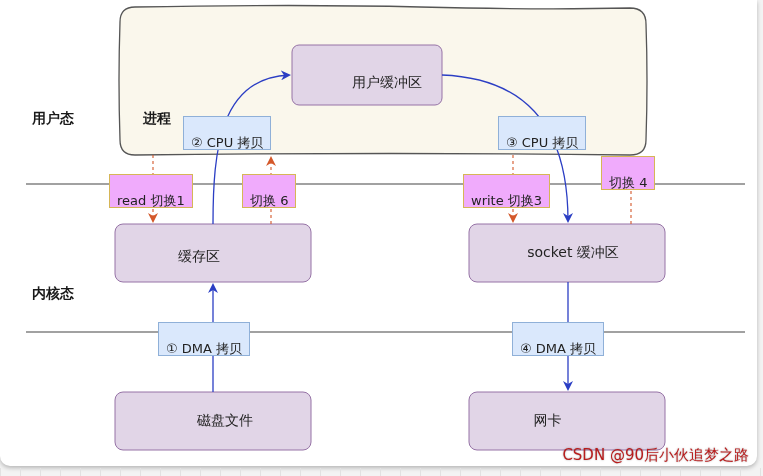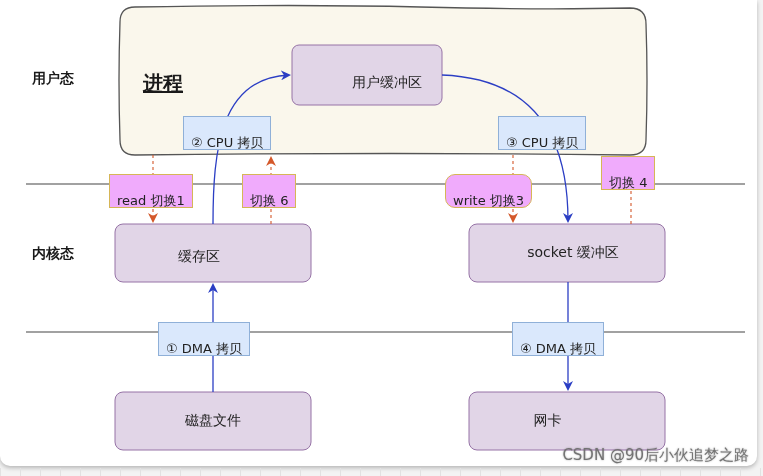--- a/index.html
+++ b/index.html
@@ -12,32 +12,32 @@
     position: absolute; left: 0; top: 0; width: 757px; height: 466px;
     background: #ffffff; border-radius: 0 0 10px 10px;
     box-shadow: 0 2px 4px rgba(0,0,0,0.25);
   }
   .grid-strip {
     position: absolute; left: 0; top: 468px; width: 763px; height: 8px;
     background-image: linear-gradient(90deg, #e2e2e2 1px, transparent 1px);
     background-size: 20px 8px;
   }
   svg { position: absolute; left: 0; top: 0; }
-  .lbl { position: absolute; font-size: 13px; color: #1a1a1a; white-space: nowrap; }
+  .lbl { position: absolute; font-size: 13px; color: #1a1a1a; white-space: nowrap; margin-top: 40px; }
   .side-label { font-weight: bold; font-size: 14px; }
-  .process-label { font-weight: bold; font-size: 20px; text-decoration: underline; }
+  .process-label { font-weight: bold; font-size: 14px; }
   .box-text { position: absolute; display: flex; align-items: center; justify-content: center; font-size: 14px; color: #222; }
   .tag {
     position: absolute; height: 20px; line-height: 20px; padding: 16px 7px;
     font-size: 13px; color: #222; white-space: nowrap; box-sizing: border-box;
   }
   .tag.blue { background: #dae8fc; border: 1px solid #8fb0d8; }
   .tag.orange { background: #f0abfc; border: 1px solid #d6b656; }
   .watermark {
-    position: absolute; right: 14px; top: 446px; font-size: 15px; color: #737373;
+    position: absolute; right: 14px; top: 446px; font-size: 15px; color: #b91c1c;
     text-shadow: 0 0 2px rgba(0,0,0,0.35);
   }
 </style>
 </head>
 <body>
 
 <div class="card"></div>
 <div class="grid-strip"></div>
 
 <svg width="763" height="476" viewBox="0 0 763 476">
@@ -73,26 +73,26 @@
   <line x1="631" y1="224" x2="631" y2="158" stroke="#d4582a" stroke-width="1.1" stroke-dasharray="3,3" marker-end="url(#arrRed)"></line>
 </svg>
 
 <div class="lbl side-label" style="left:32px; top:70px;">用户态</div>
 <div class="lbl side-label" style="left:32px; top:245px;">内核态</div>
 <div class="lbl process-label" style="left:143px; top:70px;">进程</div>
 
 <div class="box-text" style="left:292px; top:45px; width:150px; height:76px;padding-left:20px;">用户缓冲区</div>
 <div class="box-text" style="left:115px; top:228px; width:168px; height:58px;">缓存区</div>
 <div class="box-text" style="left:469px; top:224px; width:196px; height:58px;padding-left:6px;">socket 缓冲区</div>
-<div class="box-text" style="left:115px; top:392px; width:196px; height:58px;">磁盘文件</div>
+<div class="box-text" style="left:115px; top:392px; width:196px; height:58px;padding-left:12px;">磁盘文件</div>
 <div class="box-text" style="left:469px; top:392px; width:157px; height:58px;">网卡</div>
 
 <div class="tag blue" style="left:183px; top:116px;">② CPU 拷贝</div>
 <div class="tag blue" style="left:498px; top:116px;">③ CPU 拷贝</div>
 <div class="tag blue" style="left:158px; top:322px;">① DMA 拷贝</div>
 <div class="tag blue" style="left:512px; top:322px;">④ DMA 拷贝</div>
 
 <div class="tag orange" style="left:109px; top:174px;">read 切换1</div>
 <div class="tag orange" style="left:242px; top:174px;">切换 6</div>
-<div class="tag orange" style="left:445px; top:174px;border-radius:10px;">write 切换3</div>
+<div class="tag orange" style="left:463px; top:174px;">write 切换3</div>
 <div class="tag orange" style="left:601px; top:156px;">切换 4</div>
 
 <div class="watermark">CSDN @90后小伙追梦之路</div>
 
 </body></html>

